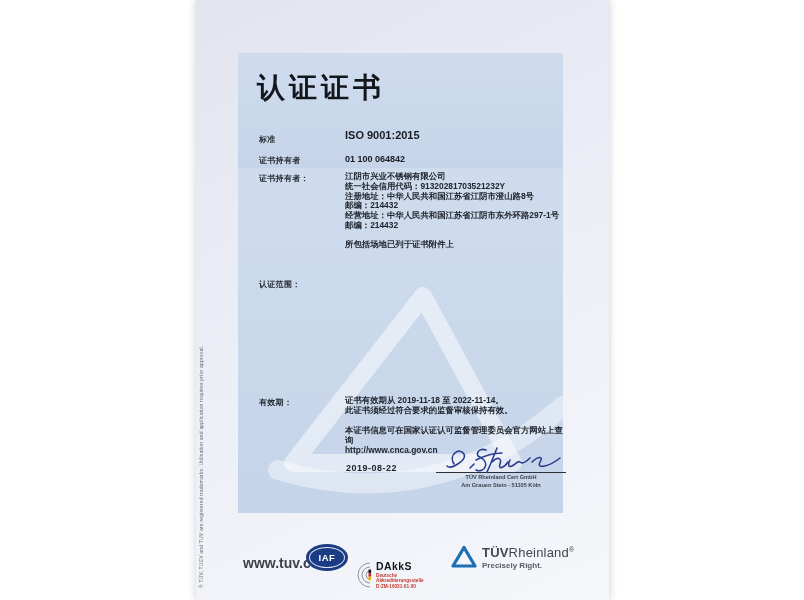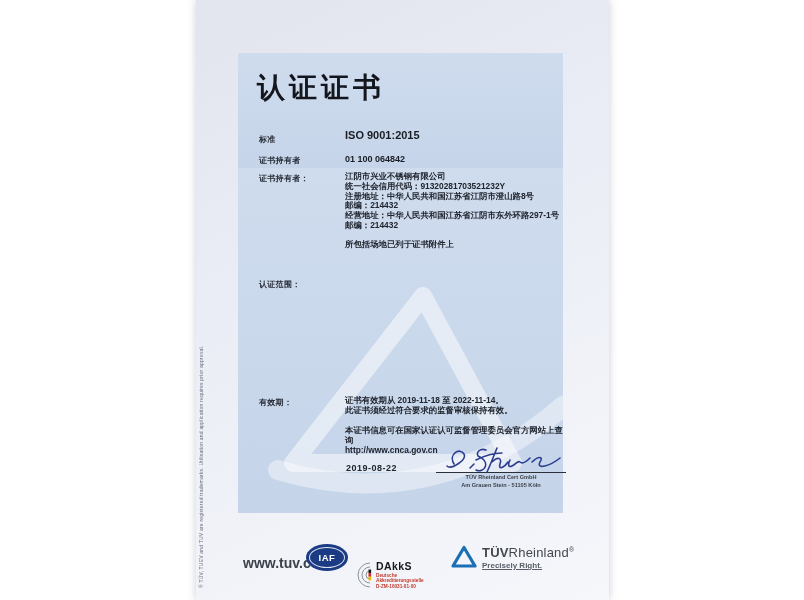--- a/index.html
+++ b/index.html
@@ -53,21 +53,21 @@
   .iaf-inner { position:absolute; inset:3px; border:1px solid rgba(255,255,255,.85);
                border-radius:50%; display:flex; align-items:center; justify-content:center;
                color:#ffffff; font-weight:800; font-size:9.5px; letter-spacing:.5px; }
   .dakks { position:absolute; left:156px; top:560px; display:flex; gap:2px; }
   .dakks-name { font-size:10.5px; font-weight:800; color:#15171a; letter-spacing:.4px; }
   .dakks-sub { margin-top:1px; font-size:4.7px; font-weight:700; color:#c0392b; line-height:5.4px; }
   .tuvlogo { position:absolute; left:255px; top:545px; display:flex; gap:5px; align-items:flex-start; }
   .tuv-brand { font-size:13px; color:#41474d; letter-spacing:.2px; }
   .tuv-brand b { font-weight:800; }
   .tuv-brand sup { font-size:7px; }
-  .tuv-tag { font-size:8px; font-weight:700; color:#575e66; margin-top:1px;text-decoration:underline; }
+  .tuv-tag { font-size:8px; font-weight:700; color:#575e66; margin-top:1px; }
 
   
   .side-note { position:absolute; left:2px; top:588px; width:212px;
                transform:rotate(-90deg); transform-origin:0 0;
                font-size:5px; color:#6a6f78; letter-spacing:.2px; white-space:nowrap; }
 </style>
 </head>
 <body>
 
 <div class="stage">

